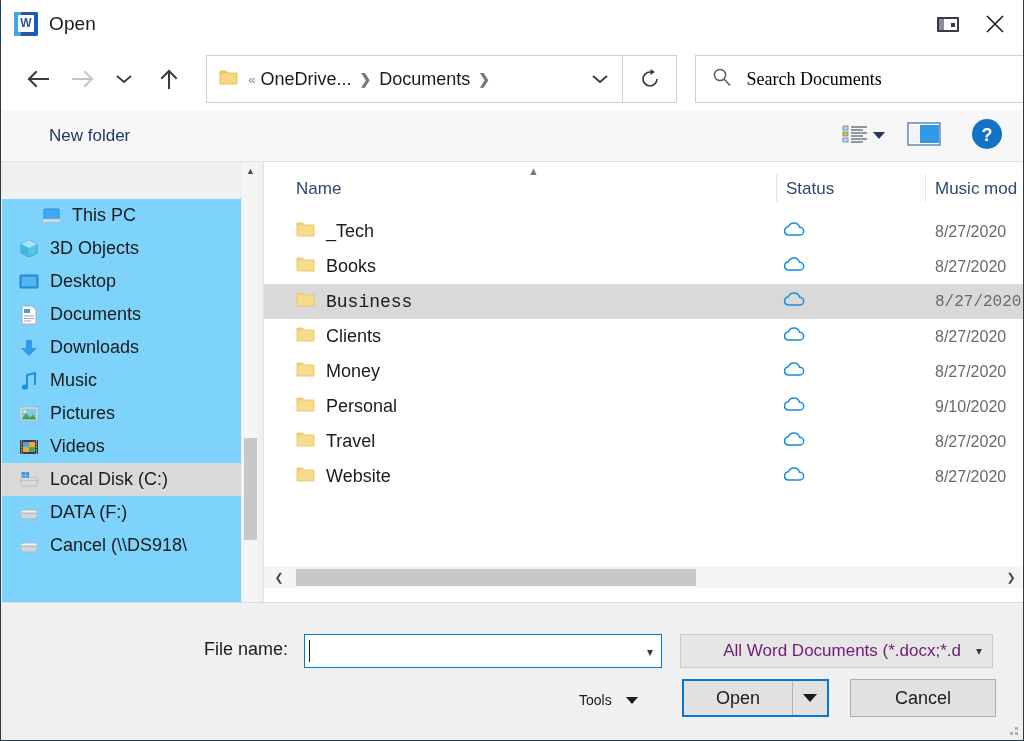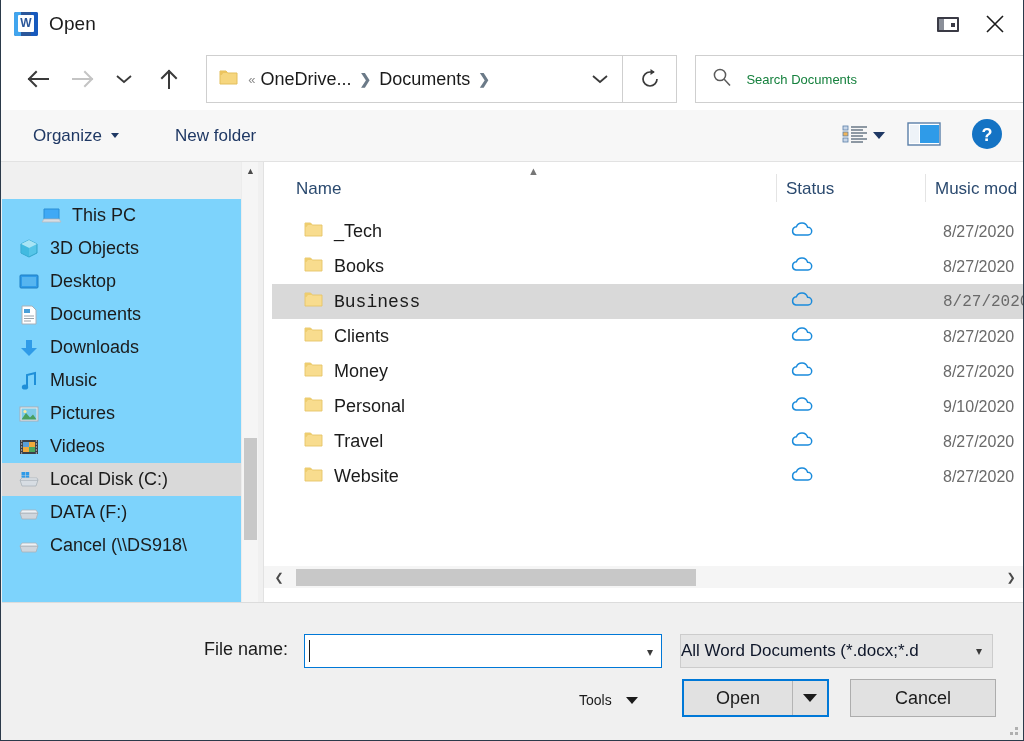--- a/index.html
+++ b/index.html
@@ -110,21 +110,21 @@
   .refresh-btn {
     width: 56px; height: 48px; border: 1px solid #cfcfcf; border-left: none;
     background: #ffffff; display: flex; align-items: center; justify-content: center;
   }
   .searchbox {
     margin-left: 18px; width: 340px; height: 48px;
     border: 1px solid #cfcfcf; background: #ffffff;
     display: flex; align-items: center;
   }
   .search-ico { margin-left: 16px; margin-right: 14px; }
-  .search-ph { font-size: 13px; color: #15803d; }
+  .search-ph { font-size: 18px; color: #000000; font-family: Liberation Serif, serif; }
 
   
   .toolbar {
     position: absolute; left: 0; top: 110px; width: 1024px; height: 52px;
     background: #f7f7f7; border-bottom: 1px solid #e2e2e2;
     display: flex; align-items: center;
   }
   .tool-item {
     font-size: 17px; color: #1f3864; padding: 6px 8px; cursor: default;
     display: flex; align-items: center;
@@ -196,21 +196,21 @@
   .col-status { position: absolute; left: 522px; }
   .col-date   { position: absolute; left: 671px; }
   .colhead span {
     font-size: 17px; color: #2b4a6f; white-space: nowrap;
   }
   .col-divider {
     position: absolute; top: 12px; width: 1px; height: 28px; background: #e4e4e4;
   }
   .cd1 { left: 512px; } .cd2 { left: 661px; }
 
-  .rows { position: absolute; left: 0; top: 52px; width: 760px; padding-left: 8px; }
+  .rows { position: absolute; left: 0; top: 52px; width: 760px; }
   .frow {
     height: 35px; display: flex; align-items: center; position: relative;
     cursor: default;
   }
   .frow.selected { background: #d9d9d9; font-family: Liberation Mono, monospace; }
   .folder-ico { position: absolute; left: 32px; }
   .fname {
     position: absolute; left: 62px; font-size: 18px; color: #1b1b1b;
     white-space: nowrap;
   }
@@ -264,22 +264,22 @@
   .fn-value {
     margin-left: 8px; font-size: 17px; color: #1b1b1b;
   }
 
   .type-combo {
     position: absolute; left: 679px; top: 634px; width: 313px; height: 34px;
     background: #e6e6e6; border: 1px solid #cccccc;
     display: flex; align-items: center;
   }
   .type-text {
-    margin-left: 0; font-size: 17px; color: #0f172a; white-space: nowrap;
-    overflow: hidden; width: 272px;
+    margin-left: 8px; font-size: 17px; color: #701a75; white-space: nowrap;
+    overflow: hidden; width: 272px; text-align: right;
   }
   .type-caret {
     position: absolute; right: 10px; top: 9px; color: #3a3a3a; font-size: 12px;
   }
 
   .tools-btn {
     position: absolute; left: 578px; top: 685px; height: 30px;
     display: flex; align-items: center; cursor: default;
   }
   .tools-btn span { font-size: 14px; color: #1b1b1b; }
@@ -402,24 +402,20 @@
         <svg width="20" height="20" viewBox="0 0 20 20">
           <circle cx="8" cy="8" r="5.6" stroke="#5a5a5a" stroke-width="1.5" fill="none"></circle>
           <path d="M12.2 12.2 L18 18.5" stroke="#5a5a5a" stroke-width="1.5" fill="none"></path>
         </svg>
       </span>
       <span class="search-ph">Search Documents</span>
     </div>
   </div>
 
   <div class="toolbar">
-    <div class="tool-item organize">
-      <span>Organize</span>
-      <i class="caret-sm"></i>
-    </div>
     <div class="tool-item newfolder">
       <span>New folder</span>
     </div>
 
     <div class="toolbar-right">
       <span class="view-ico">
         <svg width="28" height="22" viewBox="0 0 28 22">
           <rect x="2" y="3" width="5" height="4" fill="#c8d6e8" stroke="#5b7fa8" stroke-width="0.8"></rect>
           <rect x="2" y="9" width="5" height="4" fill="#f0b45a" stroke="#5b7fa8" stroke-width="0.8"></rect>
           <rect x="2" y="15" width="5" height="4" fill="#c8d6e8" stroke="#5b7fa8" stroke-width="0.8"></rect>

